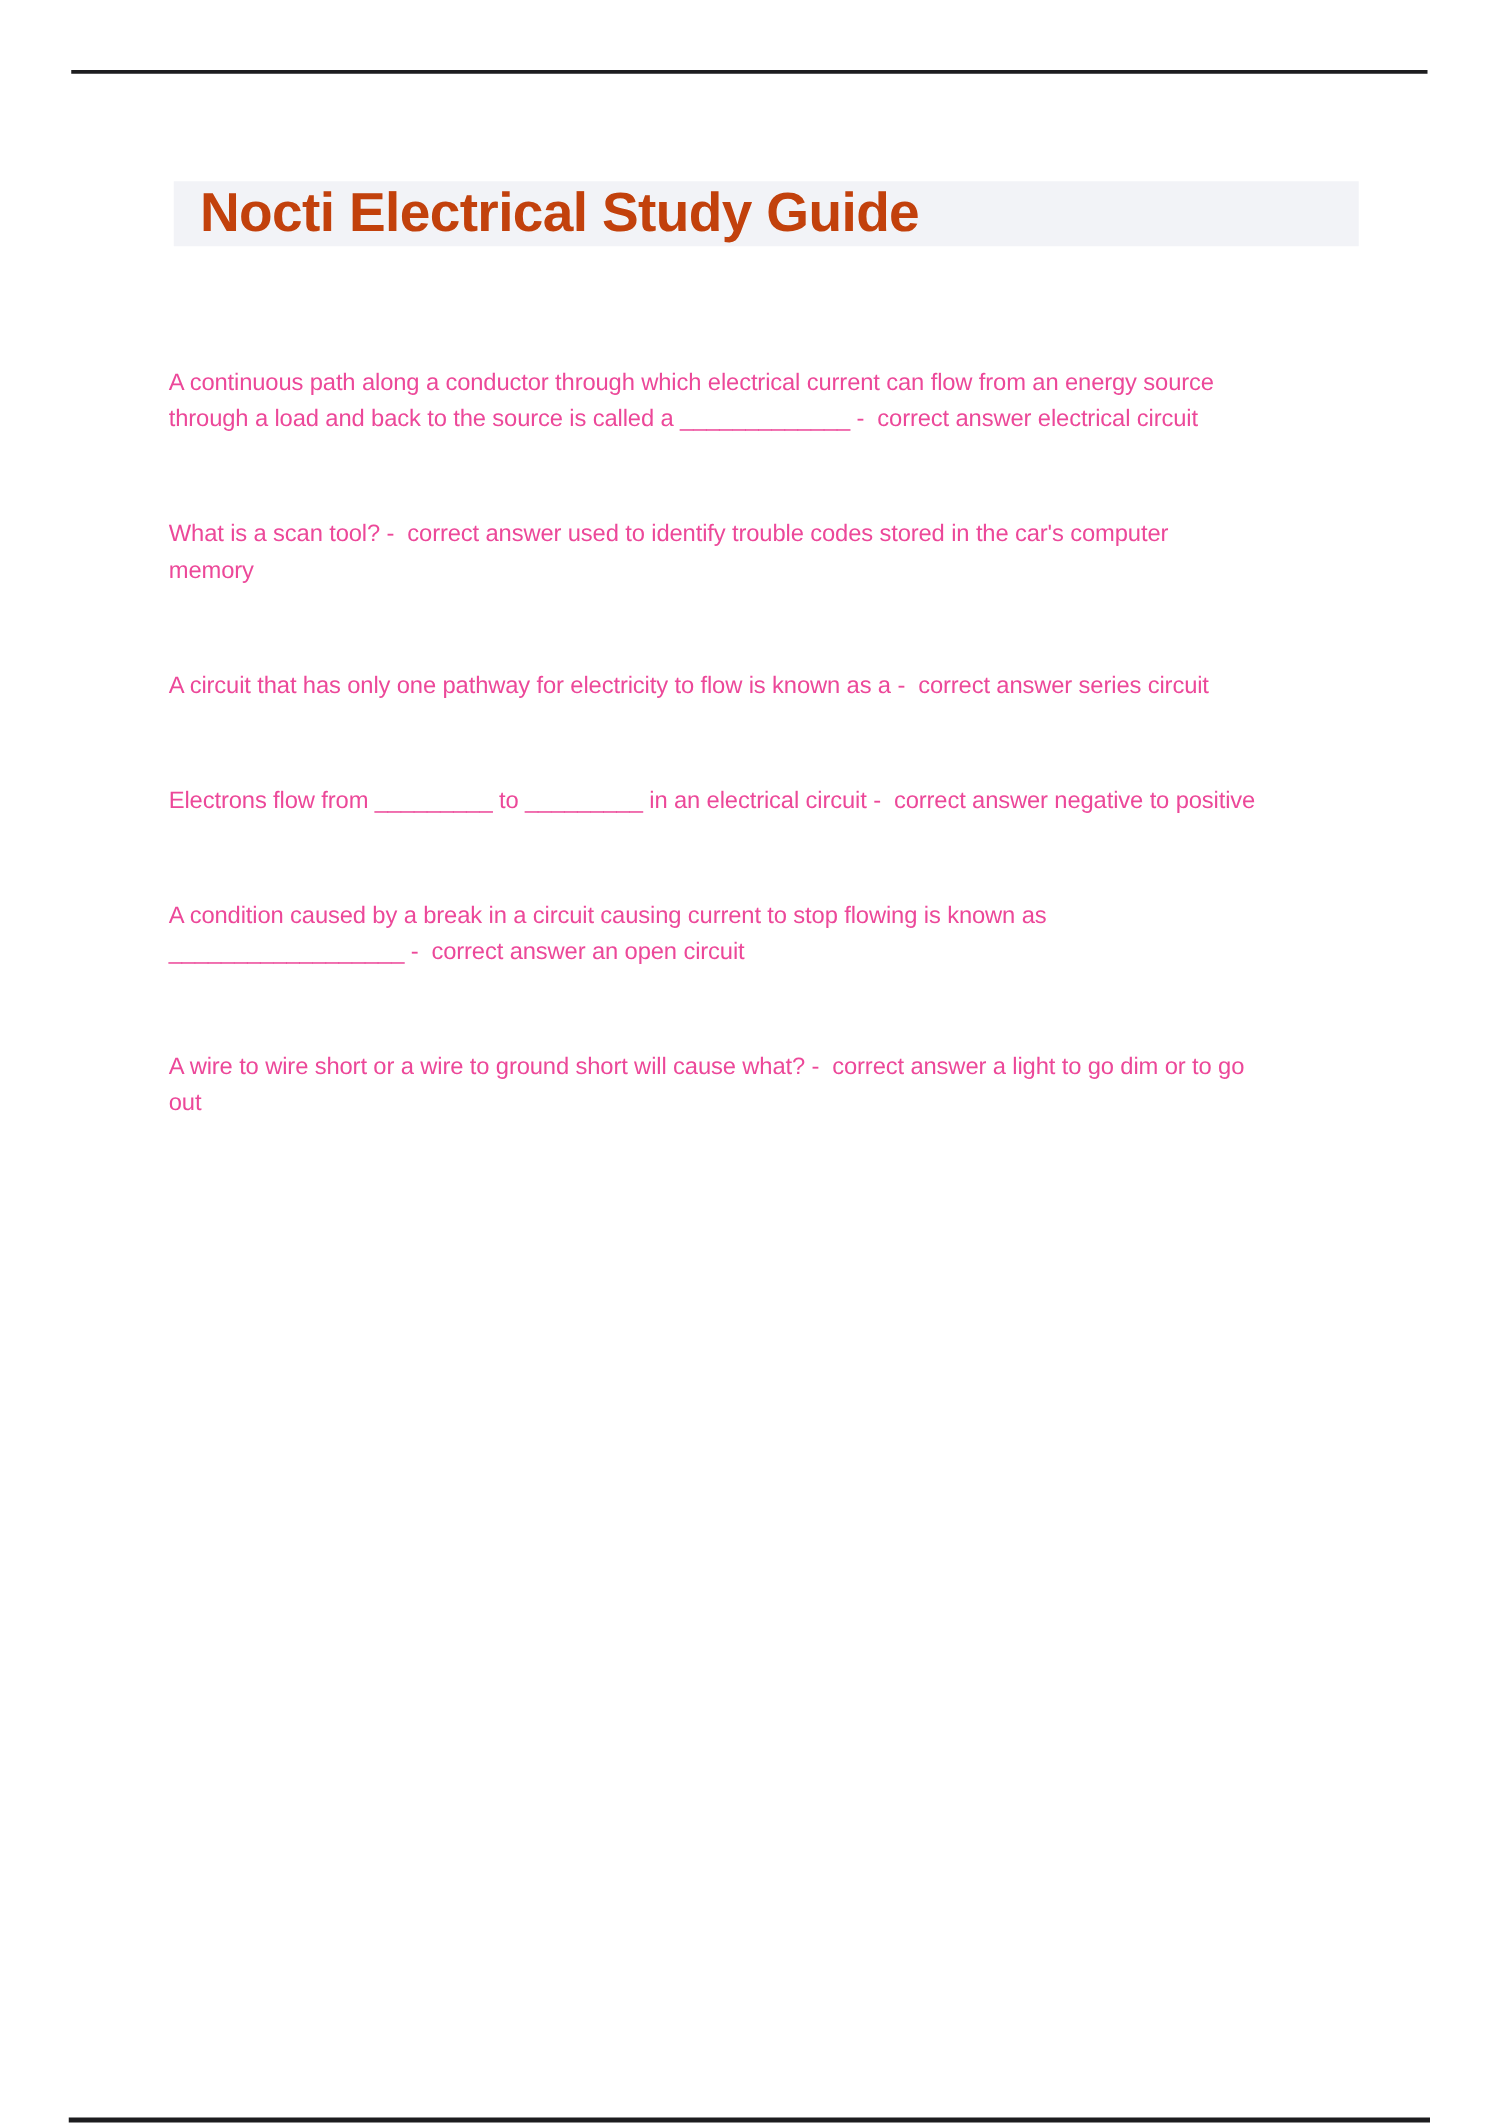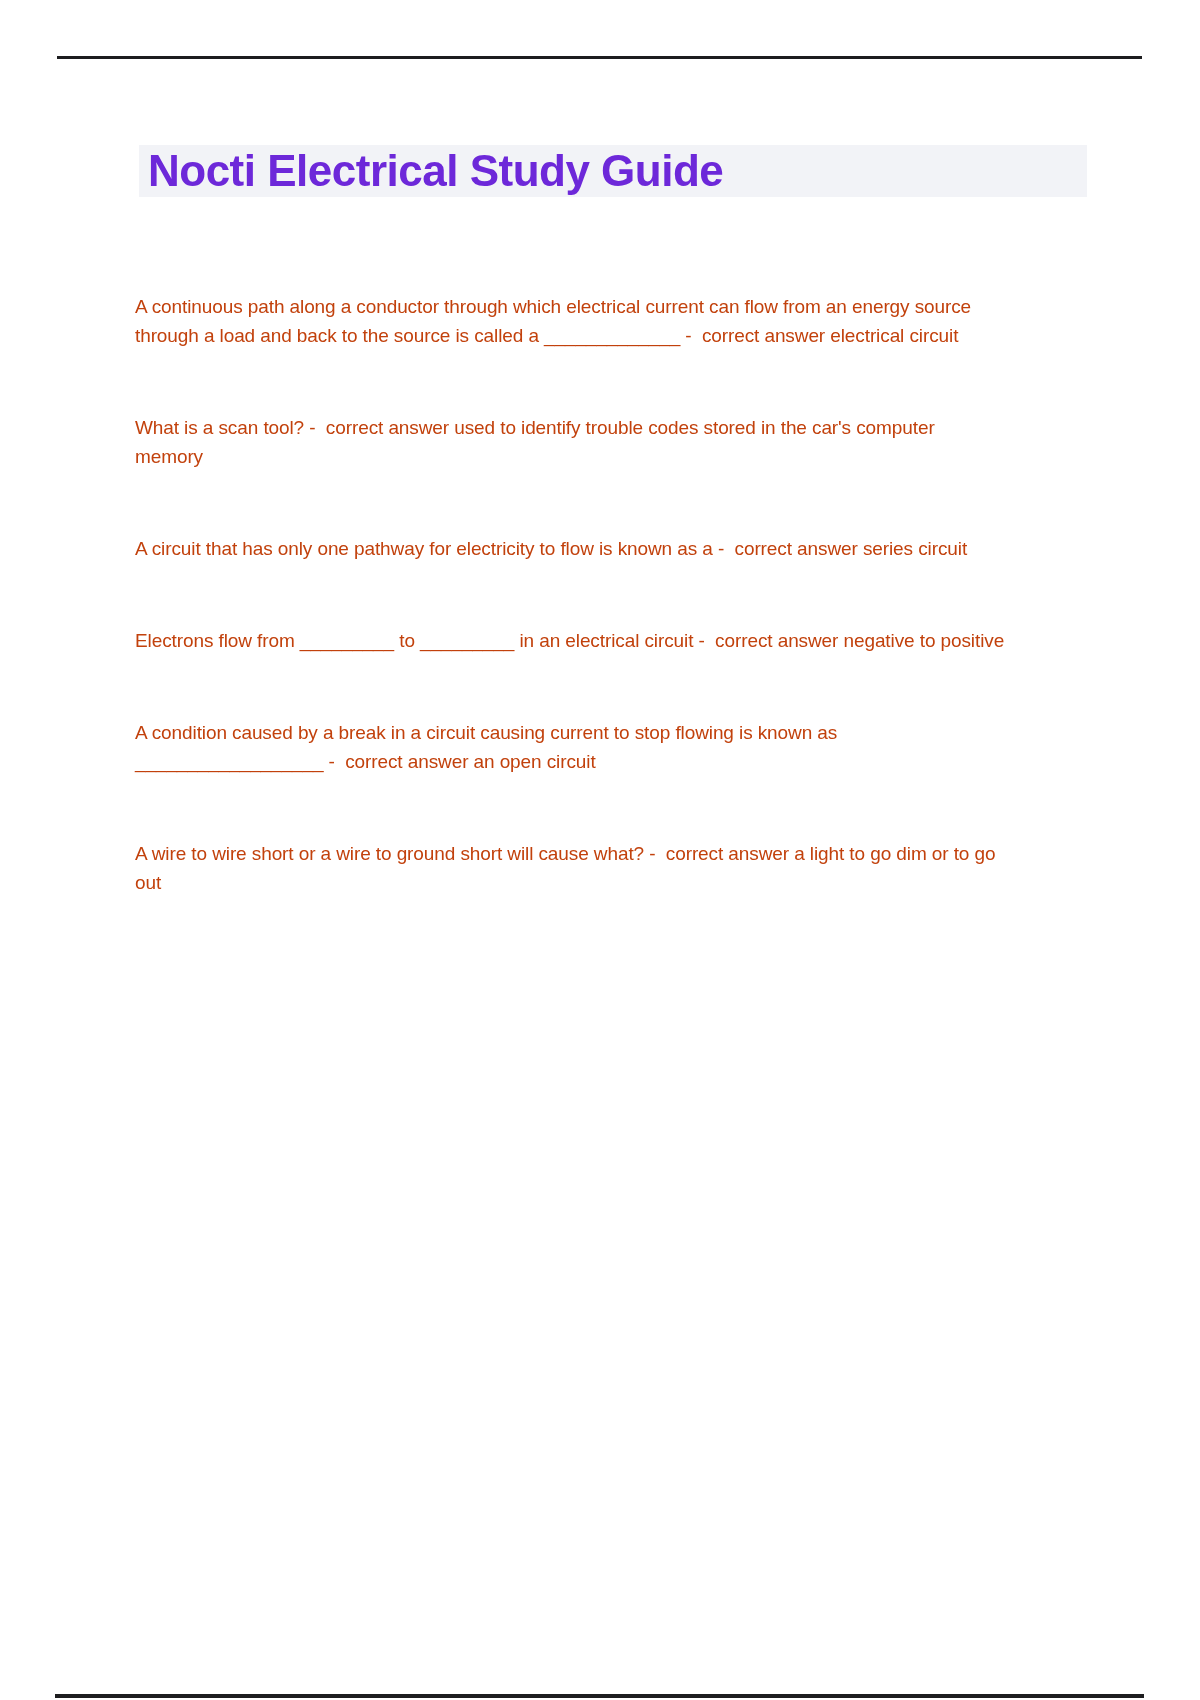--- a/index.html
+++ b/index.html
@@ -35,34 +35,34 @@
     position: absolute;
     left: 139px;
     top: 145px;
     width: 948px;
     height: 52px;
     background: #f2f3f7;
     display: flex;
     align-items: center;
   }
   .page-title {
-    margin: 0;
+    margin: 12px;
     padding-left: 9px;
     font-size: 44px;
     font-weight: 700;
-    color: #6d28d9;
+    color: #c2410c;
     letter-spacing: -0.5px;
     white-space: nowrap;
   }
   .content {
     position: absolute;
     left: 135px;
     top: 292px;
     width: 952px;
-    color: #c2410c;
+    color: #ec4899;
     font-size: 19px;
     line-height: 29px;
     letter-spacing: -0.1px;
   }
   .qa {
     margin: 0 0 63px 0;
     white-space: pre-line;
   }
 </style>
 </head>

